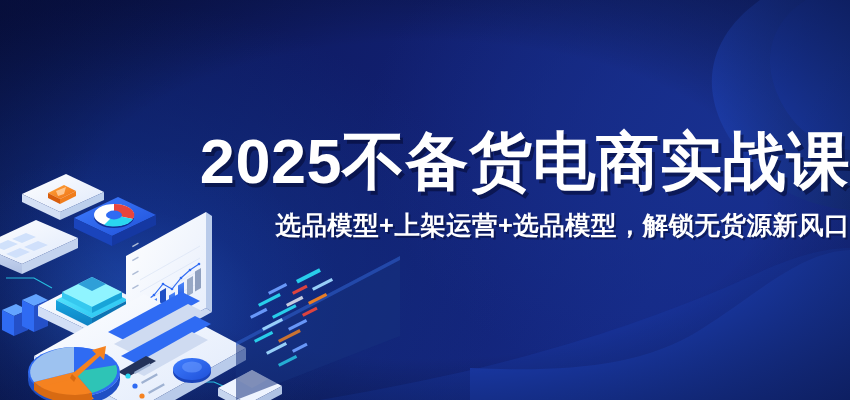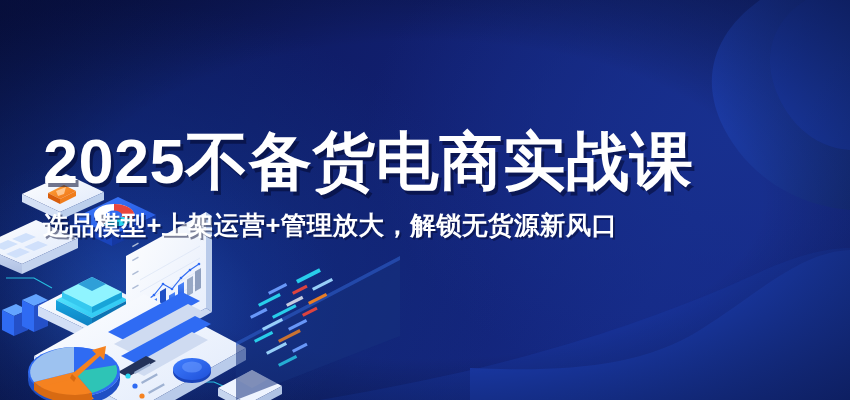--- a/index.html
+++ b/index.html
@@ -27,22 +27,22 @@
       radial-gradient(ellipse 520px 380px at 86% 34%, #18308f 0%, rgba(24,48,143,0) 70%),
       linear-gradient(118deg, #0a1552 0%, #111f6e 42%, #152a86 76%, #16288a 100%);
   }
   .bg-waves { position: absolute; inset: 0; }
 
   
   .title-wrap {
     position: absolute;
     left: 0; right: 0;
     top: 130px;
-    text-align: left;
-    padding-left: 43px;
+    text-align: right;
+    padding-left: 76px;
   }
   .main-title {
     margin: 0;
     color: #ffffff;
     font-size: 63px;
     line-height: 1.0;
     font-weight: 700;
     letter-spacing: 0.5px;
     text-shadow: 3px 4px 0 rgba(4,10,48,0.55);
     white-space: nowrap;
@@ -321,16 +321,16 @@
           <rect x="266" y="192" width="22" height="3.2" fill="#9fd8ff" transform="rotate(-27 266 192)"></rect>
           <rect x="292" y="190" width="16" height="3.2" fill="#6d9dff" transform="rotate(-27 292 190)"></rect>
           <rect x="278" y="204" width="20" height="3.2" fill="#2ad6f0" transform="rotate(-27 278 204)" opacity="0.8"></rect>
         </g>
       </g>
     </svg>
   </div>
 
   <div class="title-wrap">
     <h1 class="main-title">2025不备货电商实战课</h1>
-    <p class="sub-title">选品模型+上架运营+管理放大，解锁无货源新风口</p>
+    <p class="sub-title">选品模型+上架运营+选品模型，解锁无货源新风口</p>
   </div>
 
 </div>
 
 </body></html>

